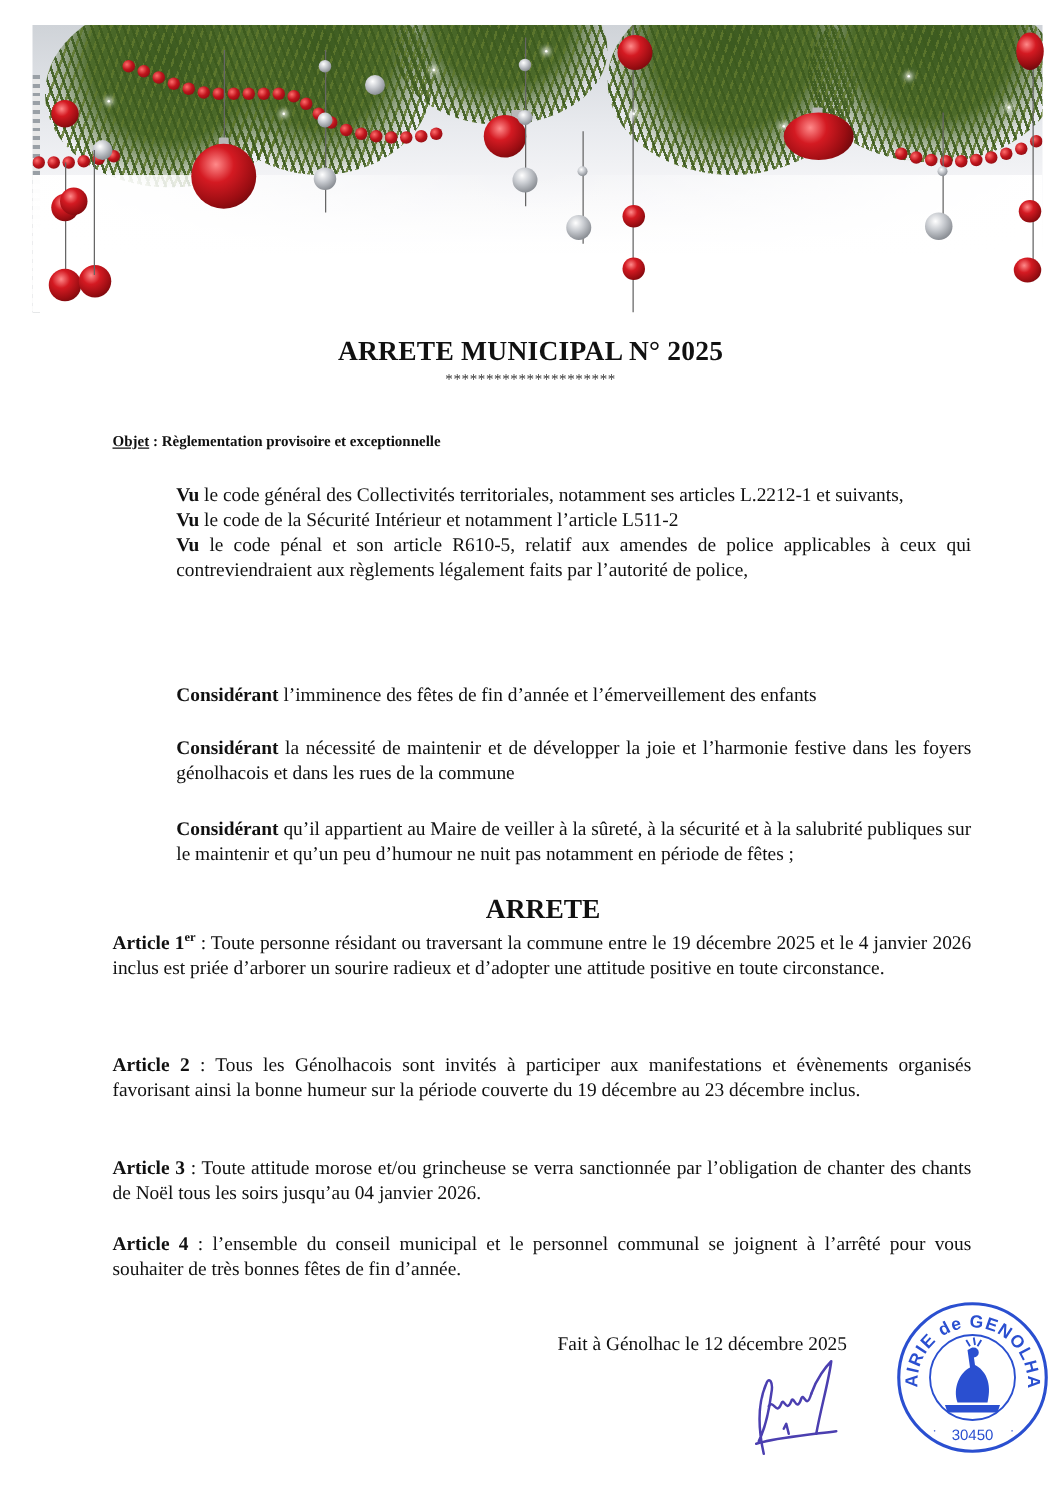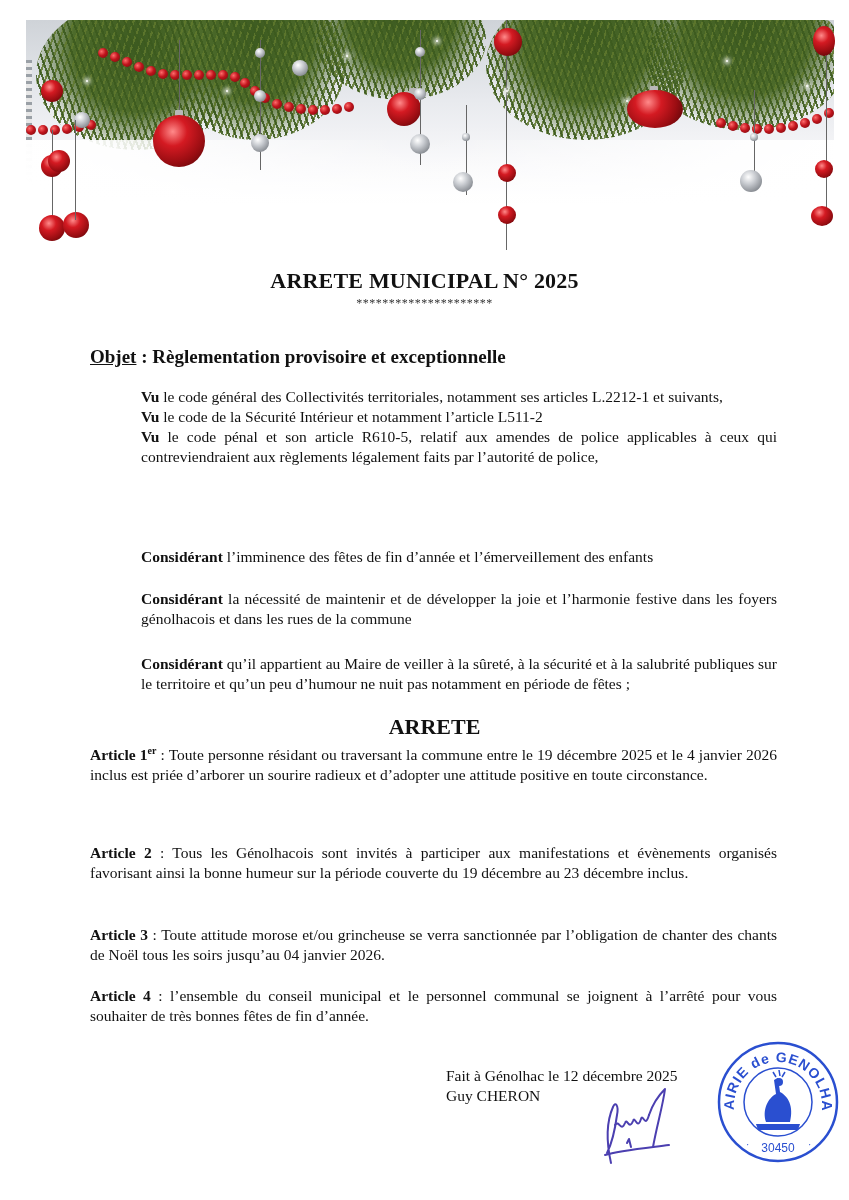--- a/index.html
+++ b/index.html
@@ -40,21 +40,21 @@
   
   .title {
     position:absolute; left:0; width:849px; top:268px; text-align:center;
     font-weight:bold; font-size:22px; letter-spacing:0.2px;
   }
   .stars {
     position:absolute; left:0; width:849px; top:296px; text-align:center;
     font-size:12px; letter-spacing:0.5px; color:#333;
   }
   .objet {
-    position:absolute; left:90px; top:346px; font-size:19px; font-weight:bold;
+    position:absolute; left:90px; top:346px; font-size:12px; font-weight:bold;
   }
   .objet .u { text-decoration:underline; }
   .block { position:absolute; font-size:15.5px; line-height:20px; text-align:justify; }
   .preamble { left:141px; width:636px; top:387px; }
   .preamble p { margin:0; }
   .cons { left:141px; width:636px; }
   .cons p { margin:0; }
   b { font-weight:bold; }
   .arrete {
     position:absolute; left:0; width:869px; top:714px; text-align:center;
@@ -200,41 +200,40 @@
   <p><b>Vu</b><span> le code pénal et son article R610-5, relatif aux amendes de police applicables à ceux qui contreviendraient aux règlements légalement faits par l’autorité de police,</span></p>
 </div>
 
 <div class="block cons" style="top:547px">
   <p><b>Considérant</b><span> l’imminence des fêtes de fin d’année et l’émerveillement des enfants</span></p>
 </div>
 <div class="block cons" style="top:589px">
   <p><b>Considérant</b><span> la nécessité de maintenir et de développer la joie et l’harmonie festive dans les foyers génolhacois et dans les rues de la commune</span></p>
 </div>
 <div class="block cons" style="top:654px">
-  <p><b>Considérant</b><span> qu’il appartient au Maire de veiller à la sûreté, à la sécurité et à la salubrité publiques sur le territoire et qu’un peu d’humour ne nuit pas notamment en période de fêtes ;</span></p>
+  <p><b>Considérant</b><span> qu’il appartient au Maire de veiller à la sûreté, à la sécurité et à la salubrité publiques sur le maintenir et qu’un peu d’humour ne nuit pas notamment en période de fêtes ;</span></p>
 </div>
 
 <div class="arrete">ARRETE</div>
 
 <div class="block art" style="top:745px">
   <p><b><span>Article 1</span><sup>er</sup></b><span> : Toute personne résidant ou traversant la commune entre le 19 décembre 2025 et le 4 janvier 2026 inclus est priée d’arborer un sourire radieux et d’adopter une attitude positive en toute circonstance.</span></p>
 </div>
 <div class="block art" style="top:843px">
   <p><b>Article 2</b><span> : Tous les Génolhacois sont invités à participer aux manifestations et évènements organisés favorisant ainsi la bonne humeur sur la période couverte du 19 décembre au 23 décembre inclus.</span></p>
 </div>
 <div class="block art" style="top:925px">
   <p><b>Article 3</b><span> : Toute attitude morose et/ou grincheuse se verra sanctionnée par l’obligation de chanter des chants de Noël tous les soirs jusqu’au 04 janvier 2026.</span></p>
 </div>
 <div class="block art" style="top:986px">
   <p><b>Article 4</b><span> : l’ensemble du conseil municipal et le personnel communal se joignent à l’arrêté pour vous souhaiter de très bonnes fêtes de fin d’année.</span></p>
 </div>
 
 <div class="sig">
   <p>Fait à Génolhac le 12 décembre 2025</p>
-  <p>Guy CHERON</p>
 </div>
 
 <svg class="signature" viewBox="0 0 80 85">
   <g fill="none" stroke="#4b3fb0" stroke-width="2" stroke-linecap="round" stroke-linejoin="round">
     <path d="M14 78 C 10 60, 8 40, 16 22 C 18 16, 22 20, 20 30 C 18 45, 14 60, 10 68"></path>
     <path d="M8 70 C 20 66, 40 64, 72 60"></path>
     <path d="M18 40 C 22 34, 24 48, 28 38 C 30 32, 32 46, 36 36 C 38 30, 40 46, 44 34 C 46 28, 48 44, 52 30"></path>
     <path d="M52 30 C 56 18, 64 8, 68 4 C 66 20, 60 40, 56 62"></path>
     <path d="M30 58 L 32 54 L 34 62"></path>
   </g>

